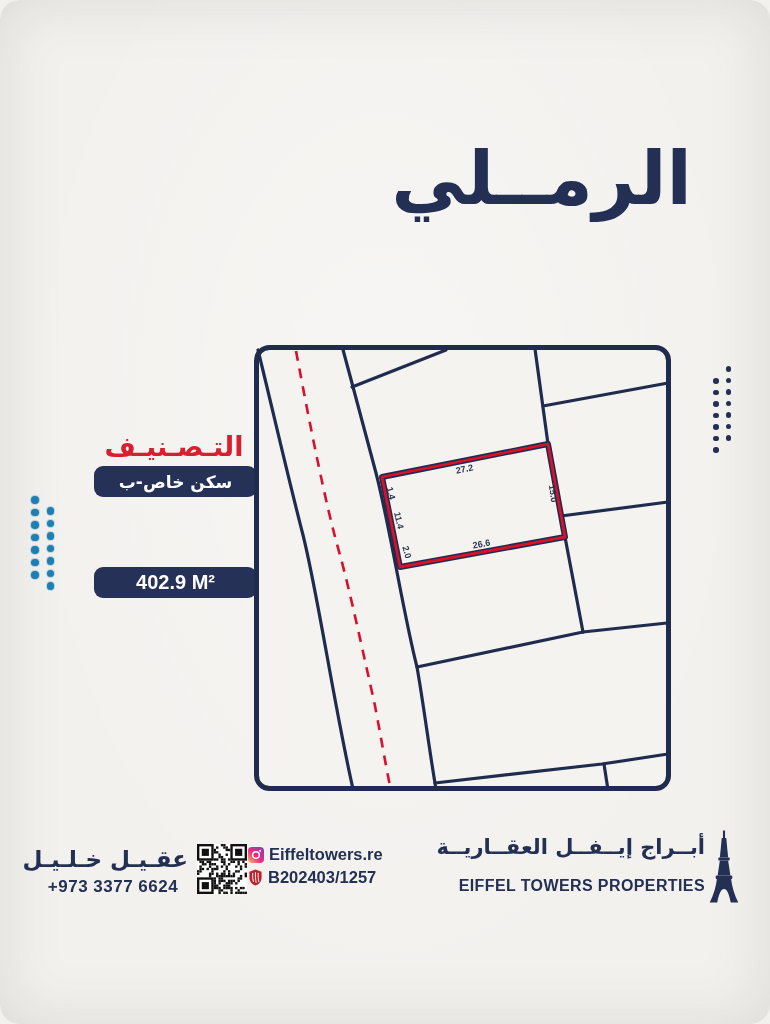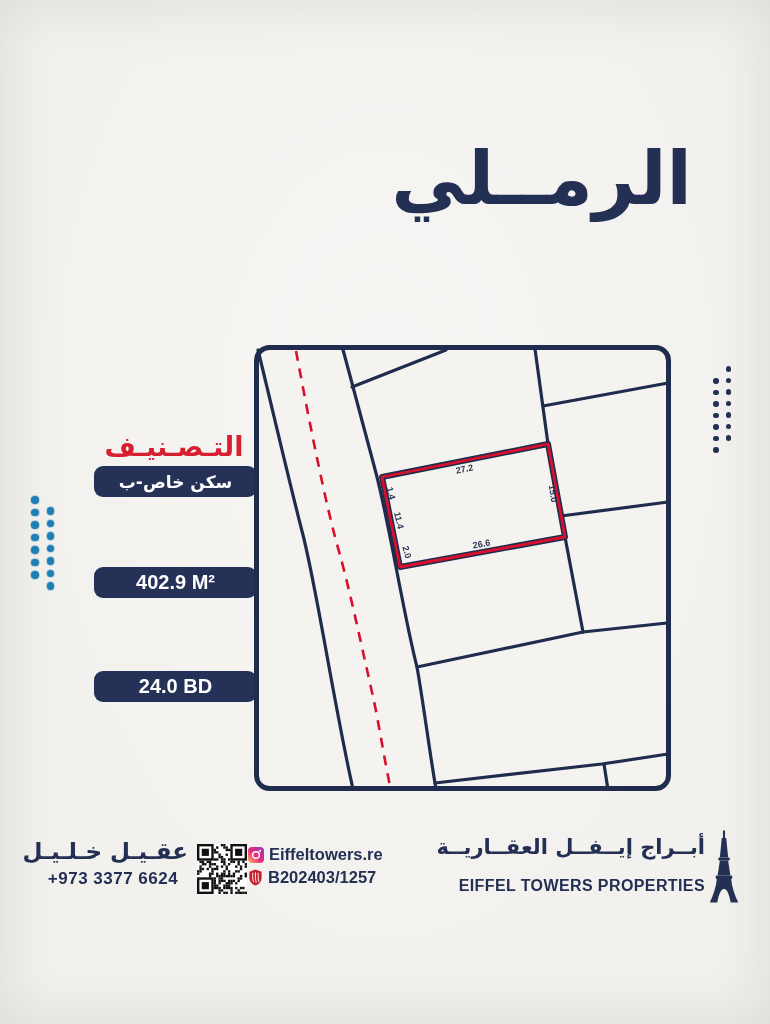--- a/index.html
+++ b/index.html
@@ -9,20 +9,21 @@
     background:#f2f1ee;
     position:relative;
     overflow:hidden;
   }
   .poster{
     position:absolute; inset:0;
     background:
       radial-gradient(ellipse at 50% 40%, rgba(255,255,255,.35), rgba(0,0,0,0) 70%),
       #f2f1ee;
     box-shadow: inset 0 0 60px rgba(120,115,105,.18);
+    border-radius: 20px;
   }
   
   .title{
     position:absolute; top:130px; right:78px;
     font-size:74px; font-weight:bold; color:#242f54;
     direction:rtl; letter-spacing:1px; line-height:1.3;
   }
   .price{
     position:absolute; left:84px; top:228px;
     display:flex; align-items:baseline;
@@ -60,21 +61,21 @@
   .dots-navy .dot{ width:5.5px; height:5.5px; border-radius:50%; background:#242f54; }
   .dots-teal{ left:31px; top:496px; gap:8px; }
   .dots-teal .col{ gap:5px; }
   .dots-teal .col.shift{ margin-top:11px; }
   .dots-teal .dot{ width:7.5px; height:7.5px; border-radius:50%; background:#1e7fb2; box-shadow:0 0 0 1px rgba(30,127,178,.25); }
   
   .agent{
     position:absolute; left:38px; top:838px; width:150px; text-align:center;
     color:#242f54; font-weight:bold;
   }
-  .agent .name{ font-size:23px; direction:rtl; white-space:nowrap; }
+  .agent .name{ font-size:23px; direction:rtl; white-space:nowrap;margin-top:8px; }
   .agent .phone{ font-family:"Liberation Sans", sans-serif; font-size:17px; letter-spacing:.5px; margin-top:5px; white-space:nowrap;}
   .qr{ position:absolute; left:197px; top:844px; width:50px; height:50px; background:#fff; }
   .social{ position:absolute; left:248px; top:845px; display:flex; flex-direction:column; gap:4px; }
   .social .row{ display:flex; align-items:center; gap:5px; }
   .social .txt{
     font-family:"Liberation Sans", sans-serif; font-weight:bold;
     font-size:16.5px; color:#242f54; white-space:nowrap;
   }
   .company{ position:absolute; left:415px; top:835px; width:290px; text-align:right; color:#242f54; }
   .company .ar{ font-size:21px; font-weight:bold; direction:rtl; white-space:nowrap; }
@@ -90,21 +91,20 @@
 <div class="poster">
 
   <div class="title">الرمــلي</div>
 
 
   <div class="spec-label" style="top:431px">التـصـنيـف</div>
   <div class="spec-badge ar" style="top:466px">سكن خاص-ب</div>
 
   <div class="spec-badge num" style="top:567px">402.9 M²</div>
 
-  <div class="spec-badge num" style="top:671px">24.0 BD</div>
 
   <div class="map">
     <svg viewBox="0 0 417 446" width="417" height="446">
       <g stroke="#202c4e" stroke-width="3.2" fill="none" stroke-linecap="round">
 
         <path d="M4,5 C 18,62 34,132 49,190 C 64,250 80,360 99,444"></path>
         <path d="M88,1 C 100,45 112,92 122,128 C 136,182 150,272 163,322 C 170,362 176,410 182,444"></path>
 
         <path d="M98,42 L192,5"></path>
 

